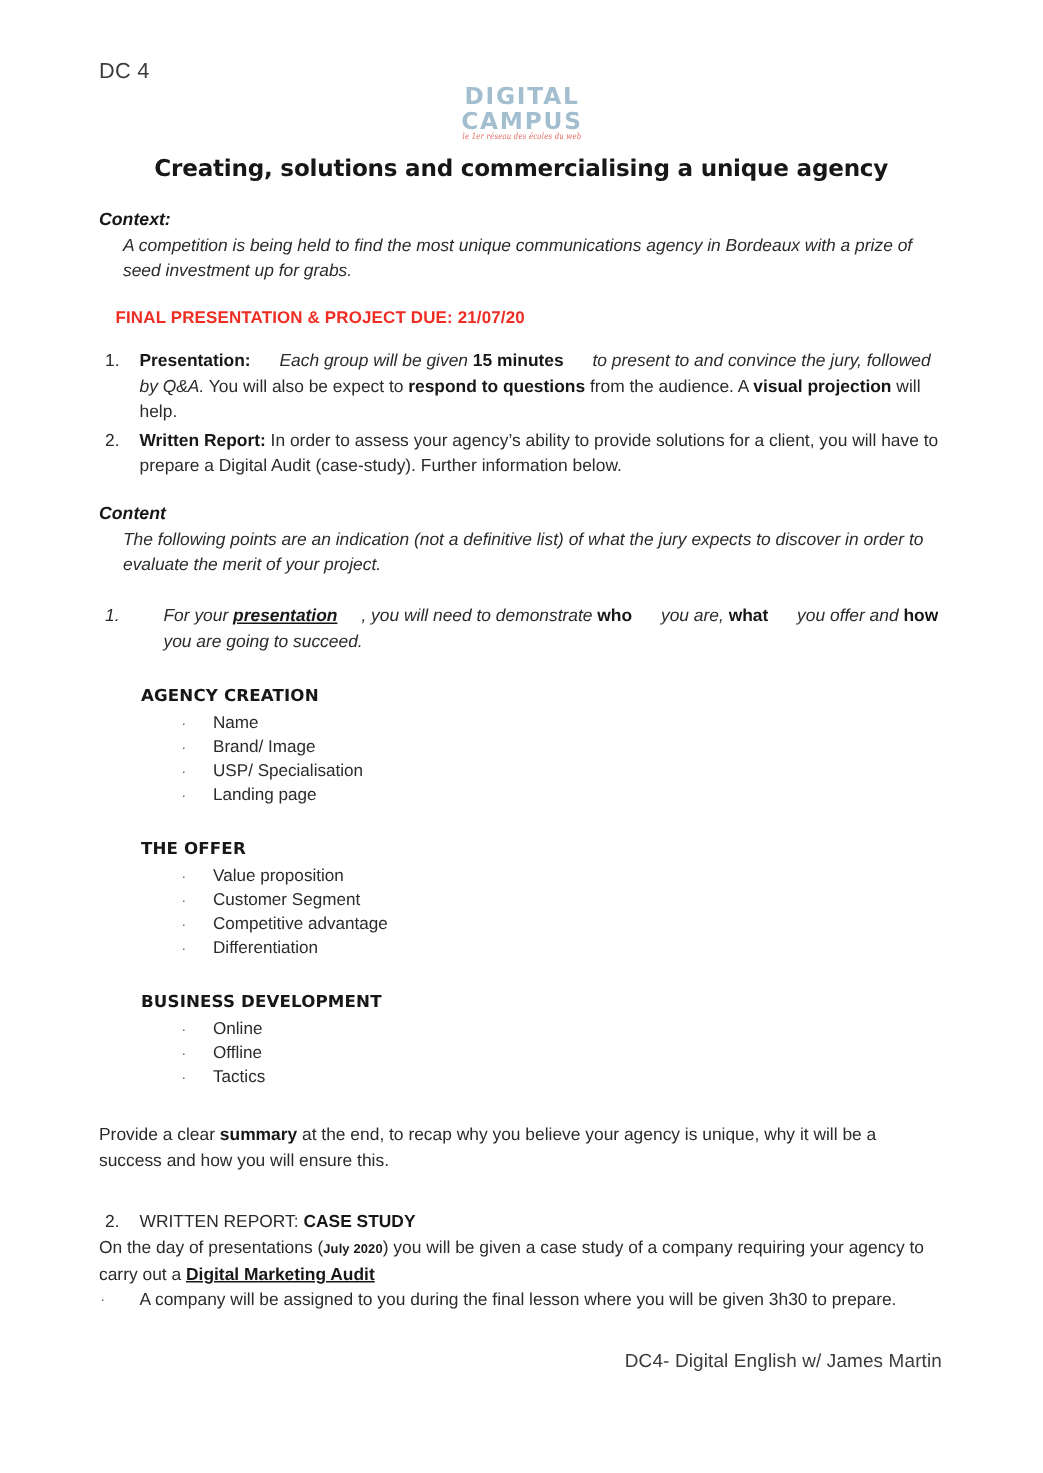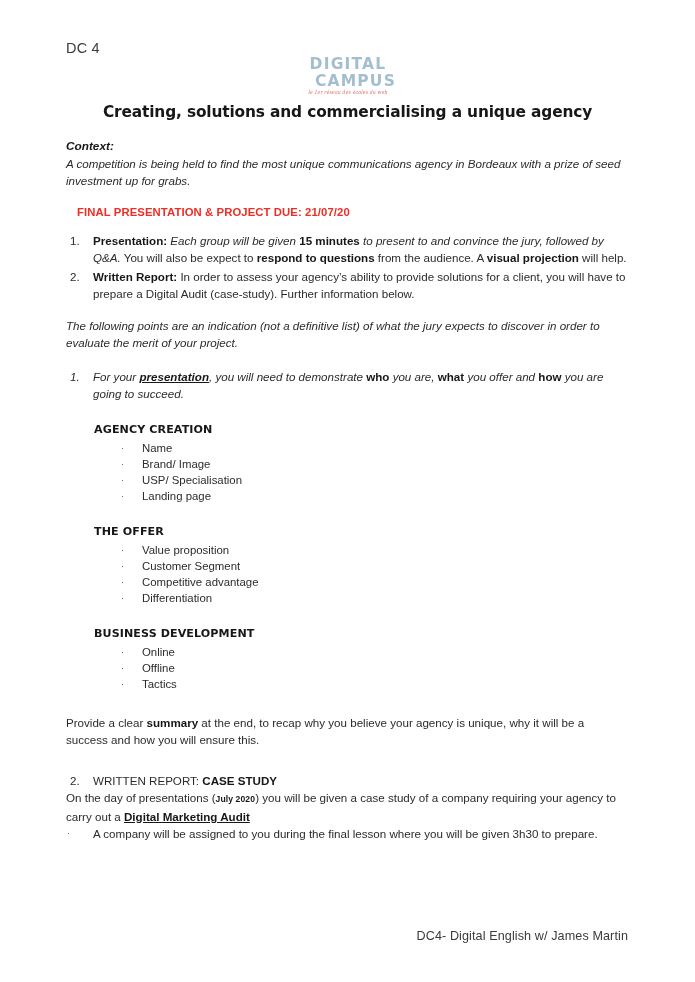--- a/index.html
+++ b/index.html
@@ -49,21 +49,21 @@
     text-align: center;
     line-height: 1;
   }
   .logo-line1, .logo-line2 {
     font-family: "DejaVu Sans", sans-serif;
     font-weight: bold;
     color: #a3bfcf;
     letter-spacing: 1.2px;
   }
   .logo-line1 { font-size: 15.5px; }
-  .logo-line2 { font-size: 15.5px; margin-top: 1px; text-align: right; }
+  .logo-line2 { font-size: 15.5px; margin-top: 1px; }
   .logo-tagline {
     margin-top: 2px;
     font-family: "DejaVu Serif", serif;
     font-style: italic;
     font-size: 4.6px;
     color: #e06a60;
     letter-spacing: 0.15px;
     transform: scaleY(1.25);
     white-space: nowrap;
   }
@@ -92,21 +92,21 @@
     line-height: 17px;
     color: #2b2b2d;
   }
 
   .sec-label {
     font-weight: bold;
     font-style: italic;
     font-size: 11.8px;
     color: #17171a;
   }
-  .it { font-style: italic; }
+  .it { font-style: italic; margin-left: 16px; }
   .bi { font-weight: bold; color:#17171a; }
   .b  { font-weight: bold; color:#17171a; }
   .bu { font-weight: bold; text-decoration: underline; color:#17171a; }
   .biu { font-weight: bold; font-style: italic; text-decoration: underline; color:#17171a; }
 
   p { margin: 0; }
 
   .gap-sm  { height: 9px; }
   .gap-md  { height: 15px; }
   .gap-lg  { height: 22px; }
@@ -178,21 +178,21 @@
     font-weight: bold;
     letter-spacing: 0.1px;
     color: #17171a;
     text-align: center;
   }
 
   
   .doc-footer {
     position: absolute;
     left: 0;
-    top: 929px;
+    top: 900px;
     width: 628px;
     text-align: right;
     font-size: 12.6px;
     color: #3b3b3b;
     letter-spacing: 0.1px;
   }
 </style>
 </head>
 <body>
 
@@ -226,20 +226,21 @@
       <li>
         <span class="num">1.</span><span class="bi">Presentation:</span><span class="it"> Each group will be given </span><span class="bi">15 minutes</span><span class="it"> to present to and convince the jury, followed by Q&amp;A.</span><span> You will also be expect to </span><span class="b">respond to questions</span><span> from the audience. A </span><span class="b">visual projection</span><span> will help.</span>
       </li>
       <li>
         <span class="num">2.</span><span class="bi">Written Report:</span><span> In order to assess your agency’s ability to provide solutions for a client, you will have to prepare a Digital Audit (case-study). Further information below.</span>
       </li>
     </ul>
 
     <div class="gap-md"></div>
 
+    <p class="sec-label">Content</p>
     <p class="it">The following points are an indication (not a definitive list) of what the jury expects to discover in order to evaluate the merit of your project.</p>
 
     <div class="gap-md"></div>
 
     <ul class="numlist italic-num">
       <li>
         <span class="num">1.</span><span class="it">For your </span><span class="biu">presentation</span><span class="it">, you will need to demonstrate </span><span class="bi">who</span><span class="it"> you are, </span><span class="bi">what</span><span class="it"> you offer and </span><span class="bi">how</span><span class="it"> you are going to succeed.</span>
       </li>
     </ul>
 

